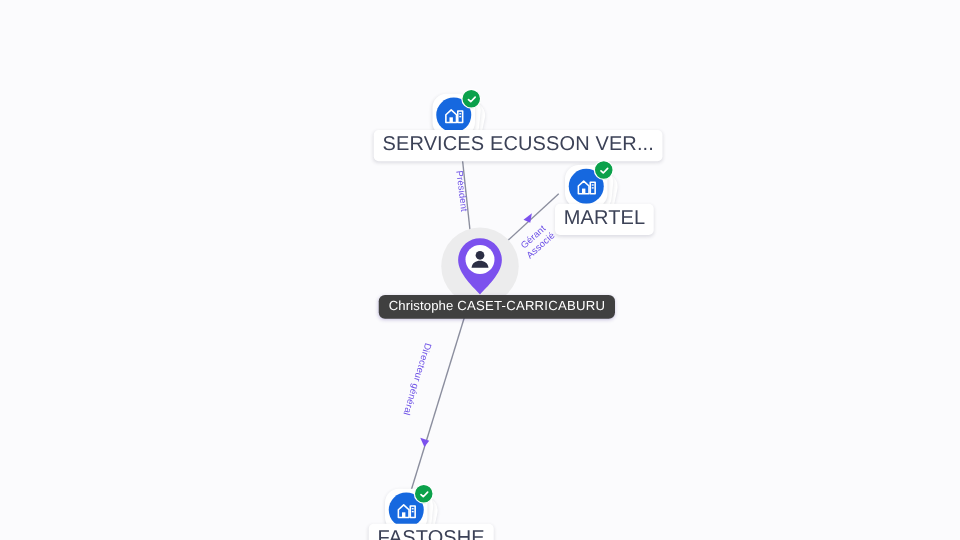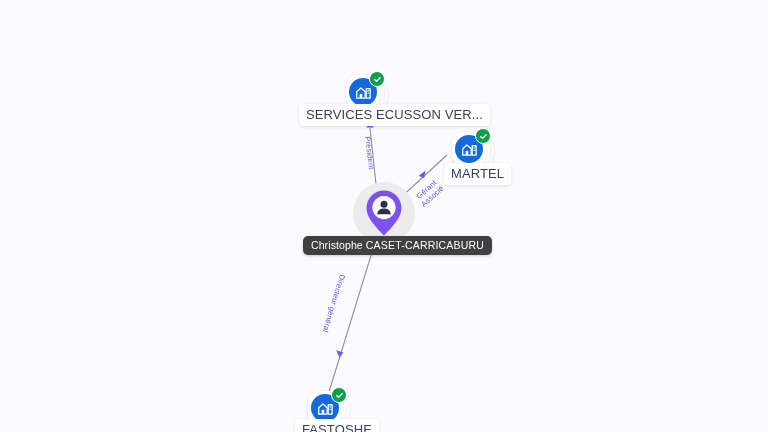--- a/index.html
+++ b/index.html
@@ -105,21 +105,21 @@
     width: 38px;
     height: 48px;
   }
   .person-pin svg { display: block; }
 
   
   .node-label {
     position: absolute;
     background: #ffffff;
     color: #3c4257;
-    font-size: 13px;
+    font-size: 16px;
     font-family: "Liberation Sans", sans-serif;
     letter-spacing: 0.1px;
     padding: 3px 7px 4px 7px;
     border-radius: 4px;
     white-space: nowrap;
     box-shadow: 0 1px 3px rgba(40,45,70,0.14);
   }
   .node-label.person {
     background: #404040;
     color: #ffffff;

